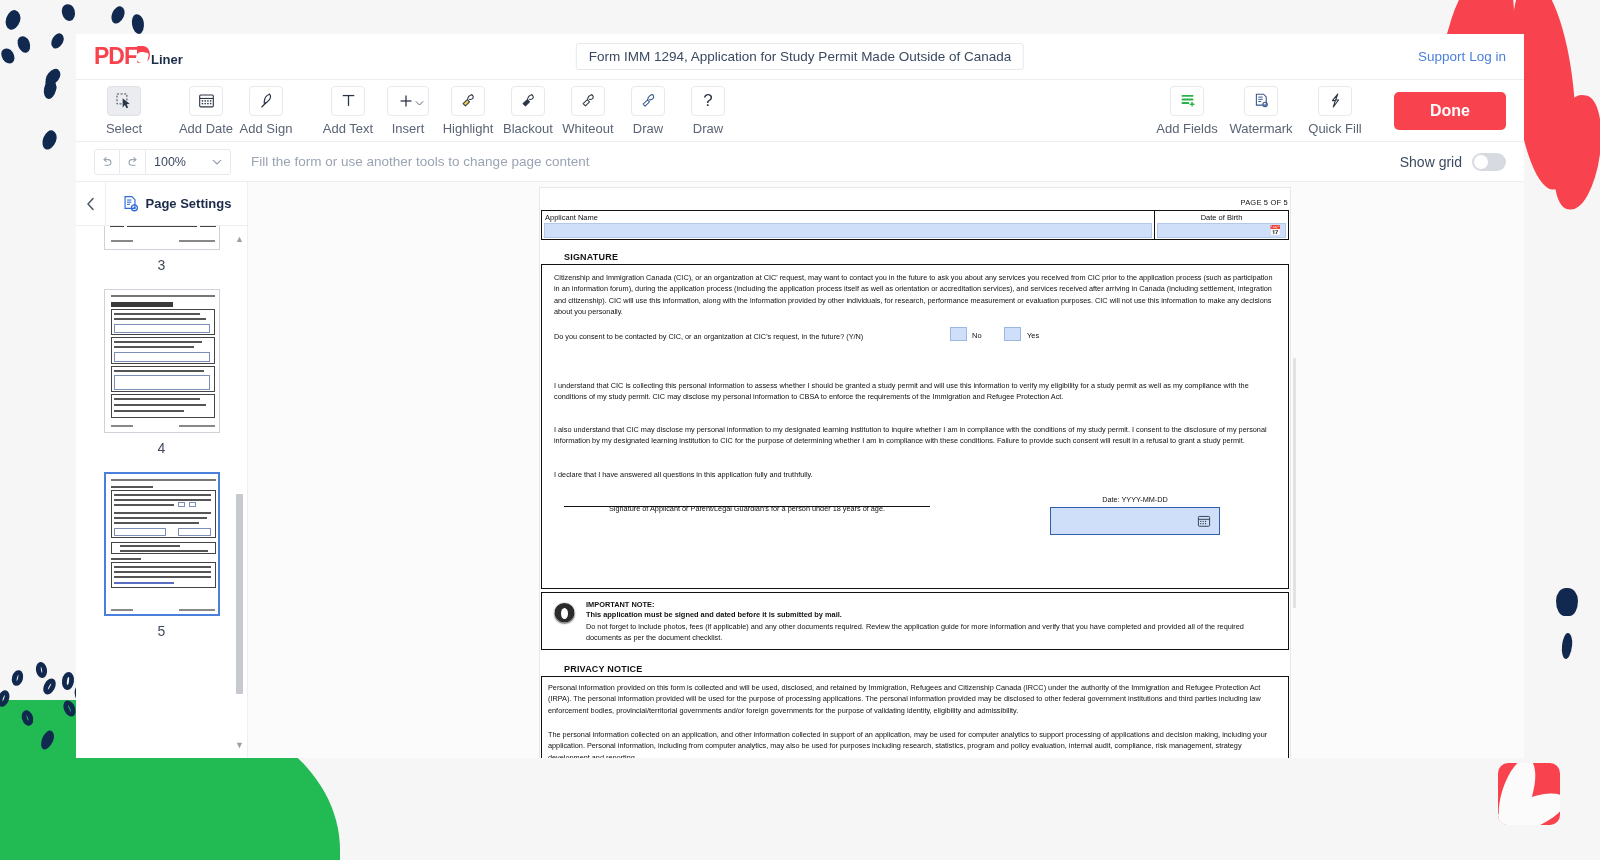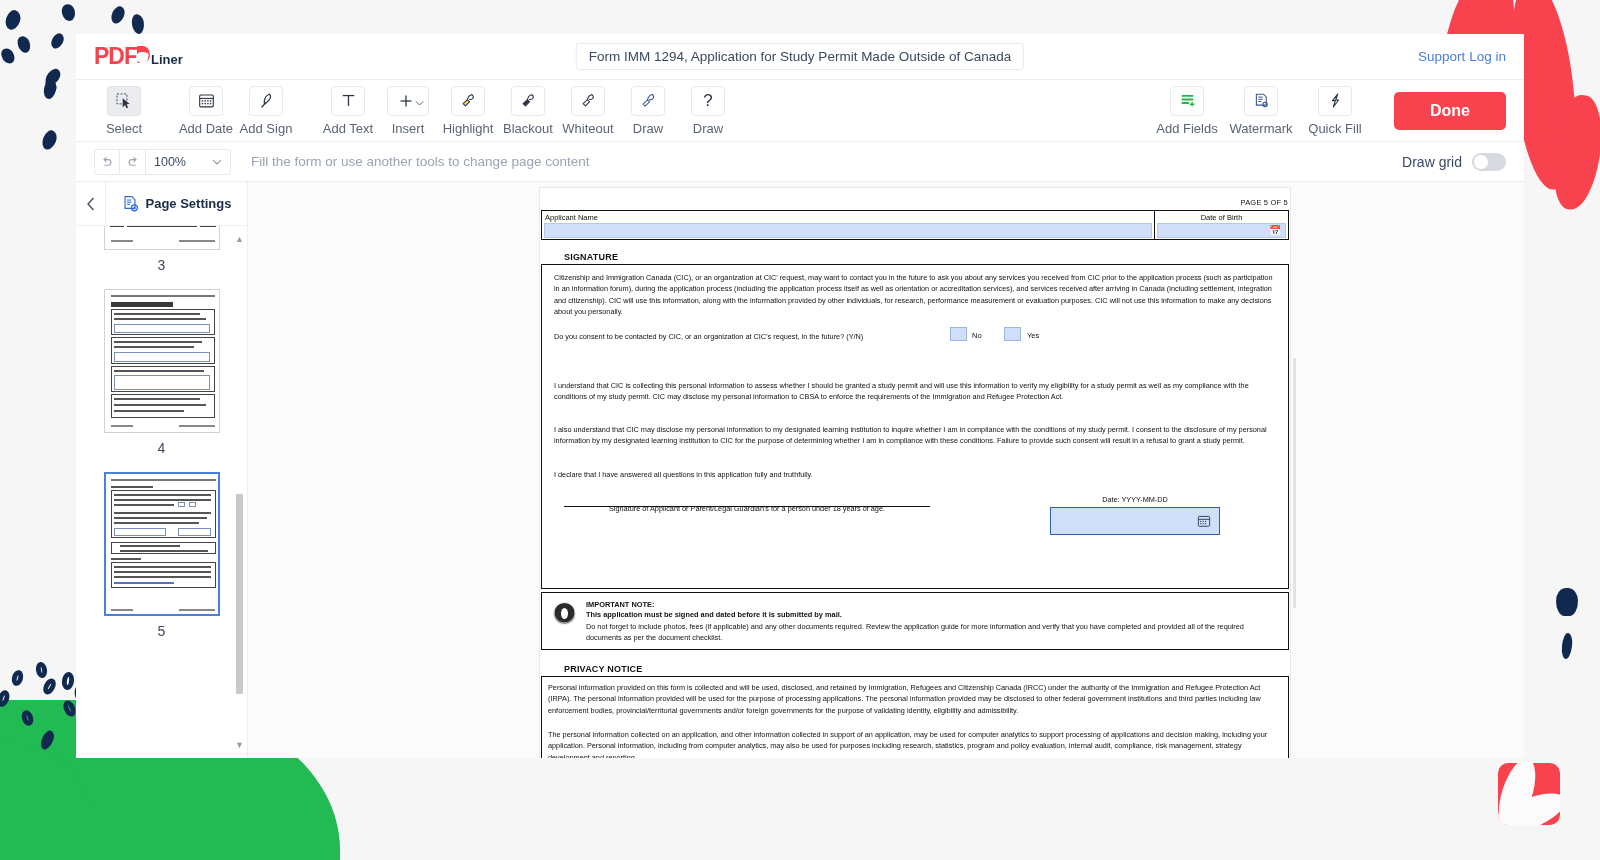--- a/index.html
+++ b/index.html
@@ -531,21 +531,21 @@
         </div>
         <div class="zoom-sel">
           <span>100%</span>
           <svg width="10" height="10" viewBox="0 0 12 12">
             <path d="M1.5 4 L6 8.4 L10.5 4" fill="none" stroke="#8e98a8" stroke-width="1.3" stroke-linecap="round"></path>
           </svg>
         </div>
       </div>
       <div class="hint">Fill the form or use another tools to change page content</div>
       <div class="showgrid">
-        <span class="t">Draw grid</span>
+        <span class="t">Show grid</span>
         <div class="toggle">
             <div class="knob"></div>
           </div>
       </div>
     </div>
 
     <div class="body">
 
       <div class="sidebar">
         <div class="side-head">

